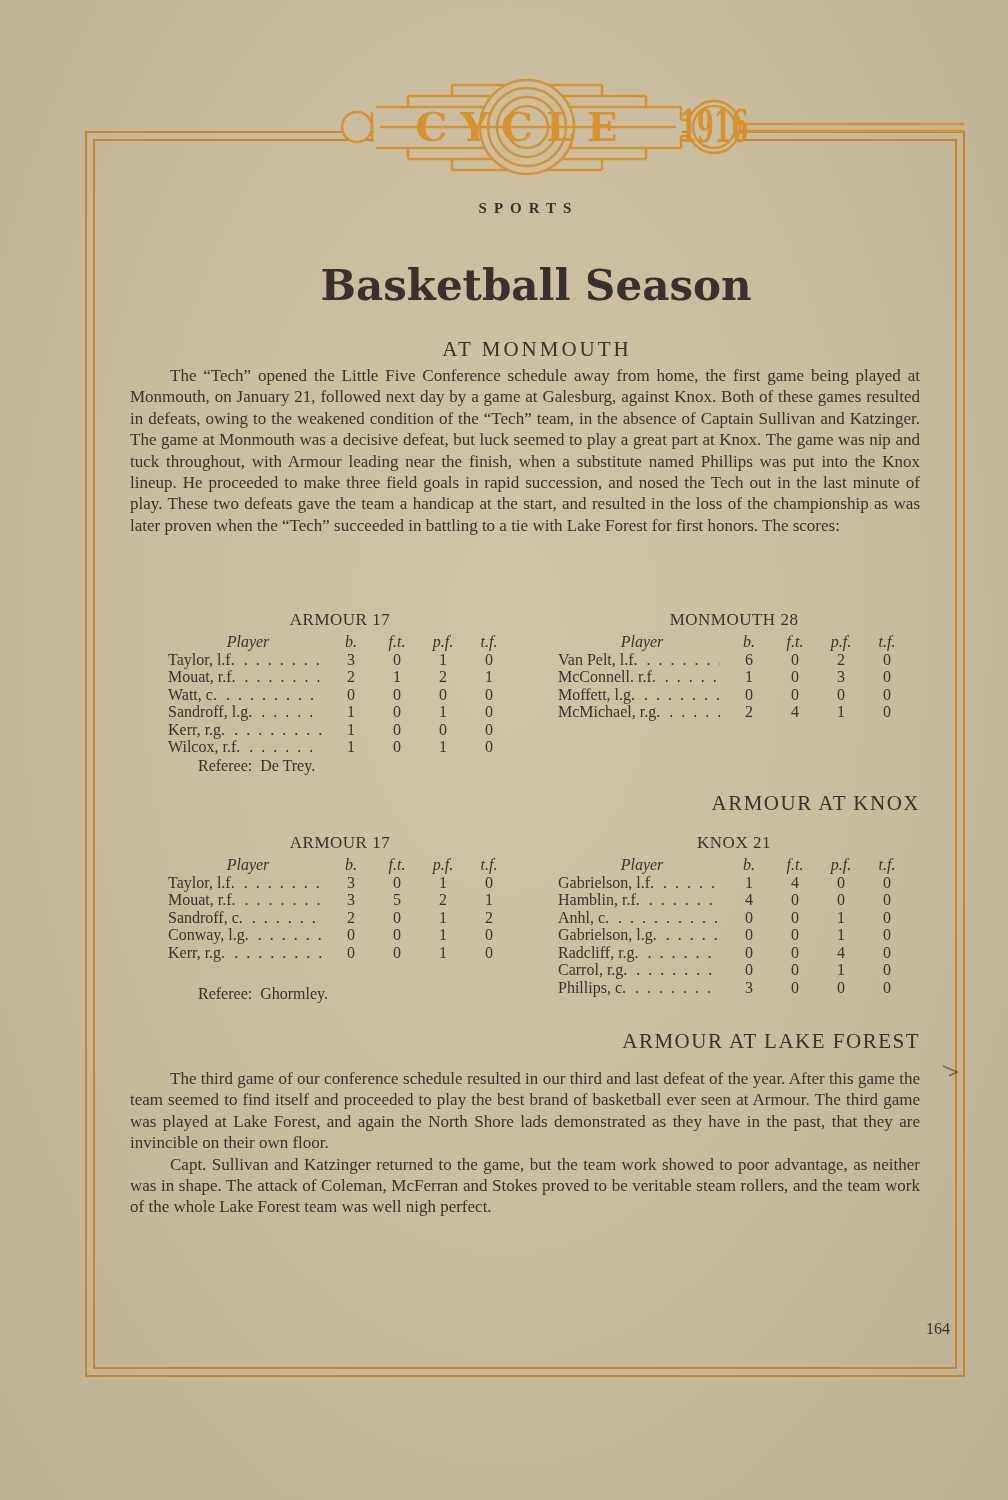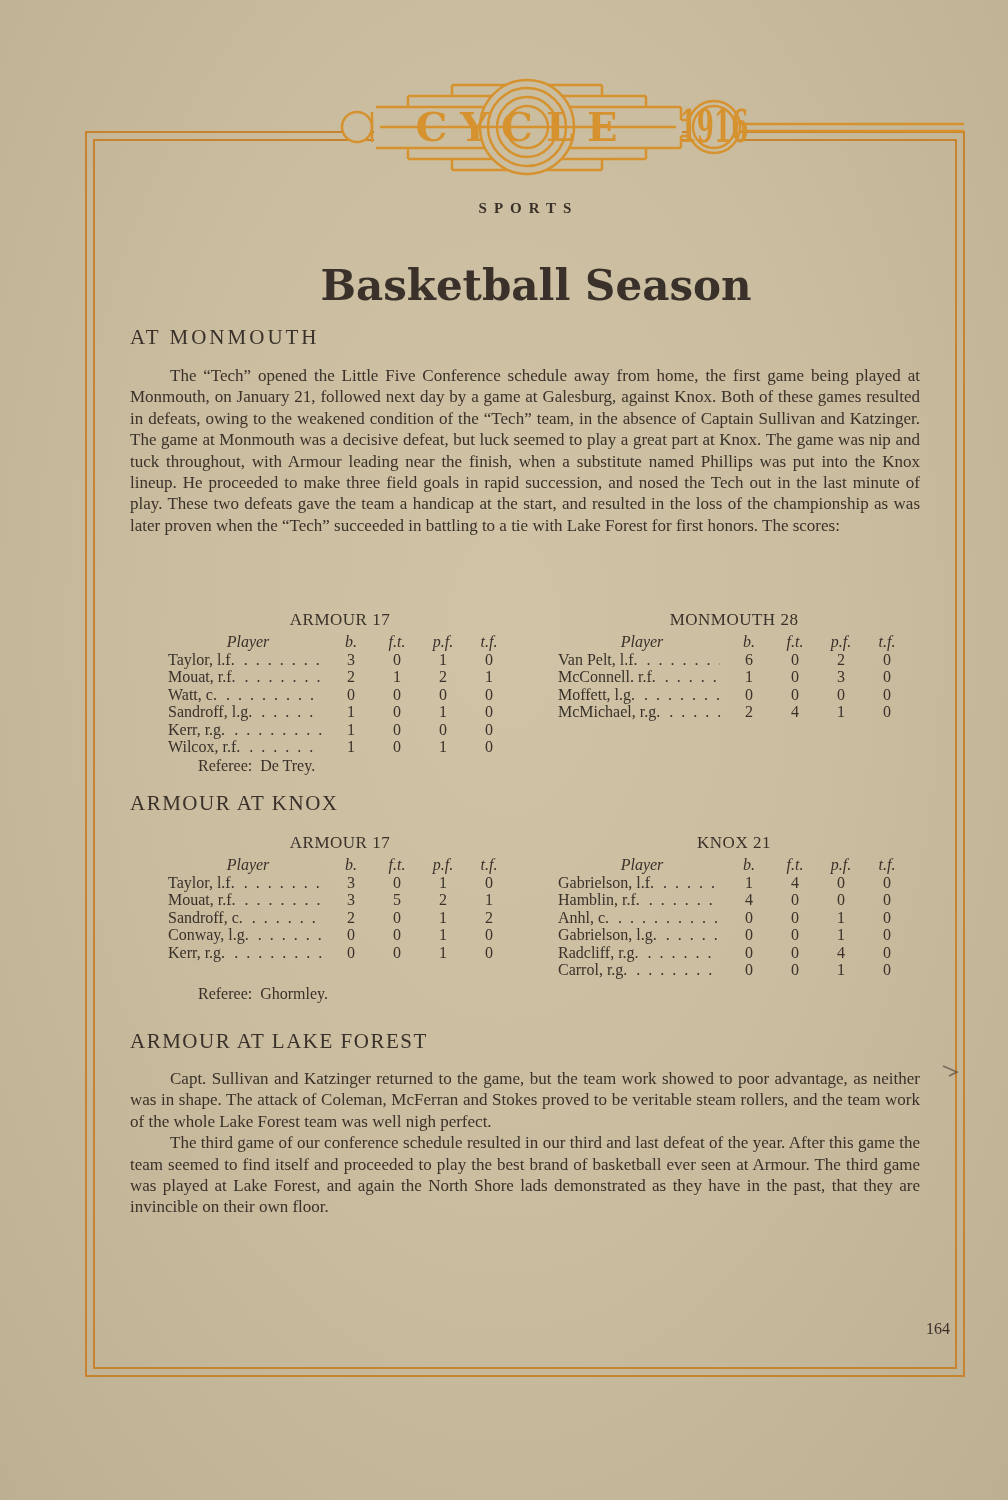--- a/index.html
+++ b/index.html
@@ -26,27 +26,27 @@
     letter-spacing:13px;fill:var(--accent-bright);text-anchor:middle;}
   .logo-year{font-family:"DejaVu Serif", serif;font-size:44px;font-weight:bold;
     fill:var(--accent-bright);text-anchor:middle;}
   
   .content{position:absolute;left:85px;top:0;width:831px;height:1500px;}
   .abs{position:absolute;left:45px;width:790px;}
   .kicker{top:200px;text-align:center;font-size:15px;font-weight:bold;
     letter-spacing:7px;text-indent:7px;}
   .title{top:250px;text-align:center;font-family:"DejaVu Serif", serif;
     font-size:42px;font-weight:bold;letter-spacing:0px;margin:11px;}
-  .subtitle{top:325px;text-align:left;font-size:21px;font-weight:normal;
-    letter-spacing:3px;margin:0;}
+  .subtitle{top:325px;text-align:center;font-size:21px;font-weight:normal;
+    letter-spacing:3px;margin:12px;}
   .body-text{font-size:17px;line-height:21.4px;text-align:justify;margin:0;}
   .body-text p{margin:0;text-indent:40px;}
   .para1{top:365px;}
   .paras23{top:1068px;}
-  .game-heading{text-align:left;font-size:21px;font-weight:normal;
+  .game-heading{text-align:right;font-size:21px;font-weight:normal;
     letter-spacing:1.5px;margin:0;}
   .h-knox{top:791px;}
   .h-lf{top:1029px;}
   
   .scores{display:flex;align-items:flex-start;}
   .s1{top:610px;}
   .s2{top:833px;}
   .scol-left{margin-left:38px;width:344px;}
   .scol-right{margin-left:46px;width:352px;}
   .sttl{text-align:center;font-size:17px;letter-spacing:0.5px;margin-bottom:3px;}
@@ -443,30 +443,42 @@
                 <div class="pwrap">
                   <span class="pname">Carrol, r.g.</span>
                   <span class="dots"></span>
                 </div>
               </td>
               <td class="num">0</td>
               <td class="num">0</td>
               <td class="num">1</td>
               <td class="num">0</td>
             </tr>
+            <tr>
+              <td class="pcell">
+                <div class="pwrap">
+                  <span class="pname">Phillips, c.</span>
+                  <span class="dots"></span>
+                </div>
+              </td>
+              <td class="num">3</td>
+              <td class="num">0</td>
+              <td class="num">0</td>
+              <td class="num">0</td>
+            </tr>
           </tbody>
       </table>
     </div>
   </section>
 
   <h2 class="abs game-heading h-lf">ARMOUR AT LAKE FOREST</h2>
 
   <div class="abs body-text paras23">
+    <p>The third game of our conference schedule resulted in our third and last defeat of the year. After this game the team seemed to find itself and proceeded to play the best brand of basketball ever seen at Armour. The third game was played at Lake Forest, and again the North Shore lads demonstrated as they have in the past, that they are invincible on their own floor.</p>
     <p>Capt. Sullivan and Katzinger returned to the game, but the team work showed to poor advantage, as neither was in shape. The attack of Coleman, McFerran and Stokes proved to be veritable steam rollers, and the team work of the whole Lake Forest team was well nigh perfect.</p>
-    <p>The third game of our conference schedule resulted in our third and last defeat of the year. After this game the team seemed to find itself and proceeded to play the best brand of basketball ever seen at Armour. The third game was played at Lake Forest, and again the North Shore lads demonstrated as they have in the past, that they are invincible on their own floor.</p>
   </div>
 
   <div class="abs folio">164</div>
 
 </div>
 
 <svg class="pencil-mark" viewBox="0 0 20 16" aria-hidden="true">
   <polyline points="1,3 15,9 7,13" fill="none" stroke="#4a443a" stroke-width="1.6"></polyline>
 </svg>
 

